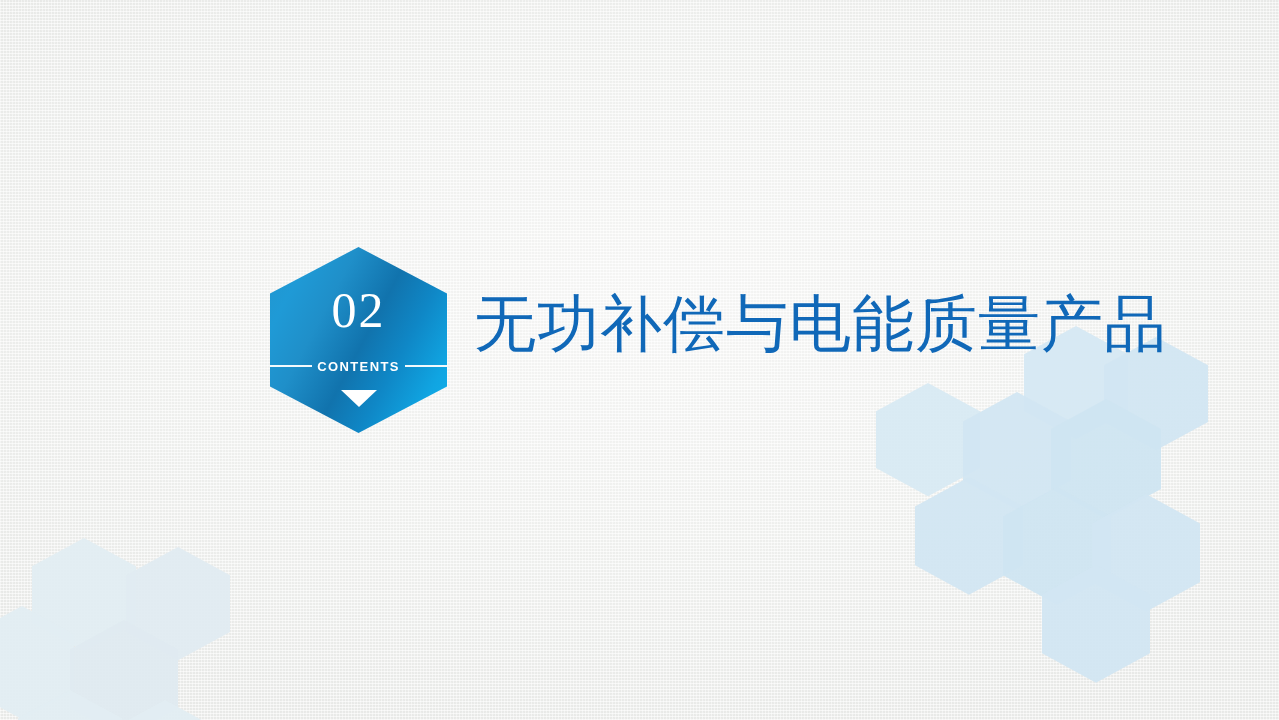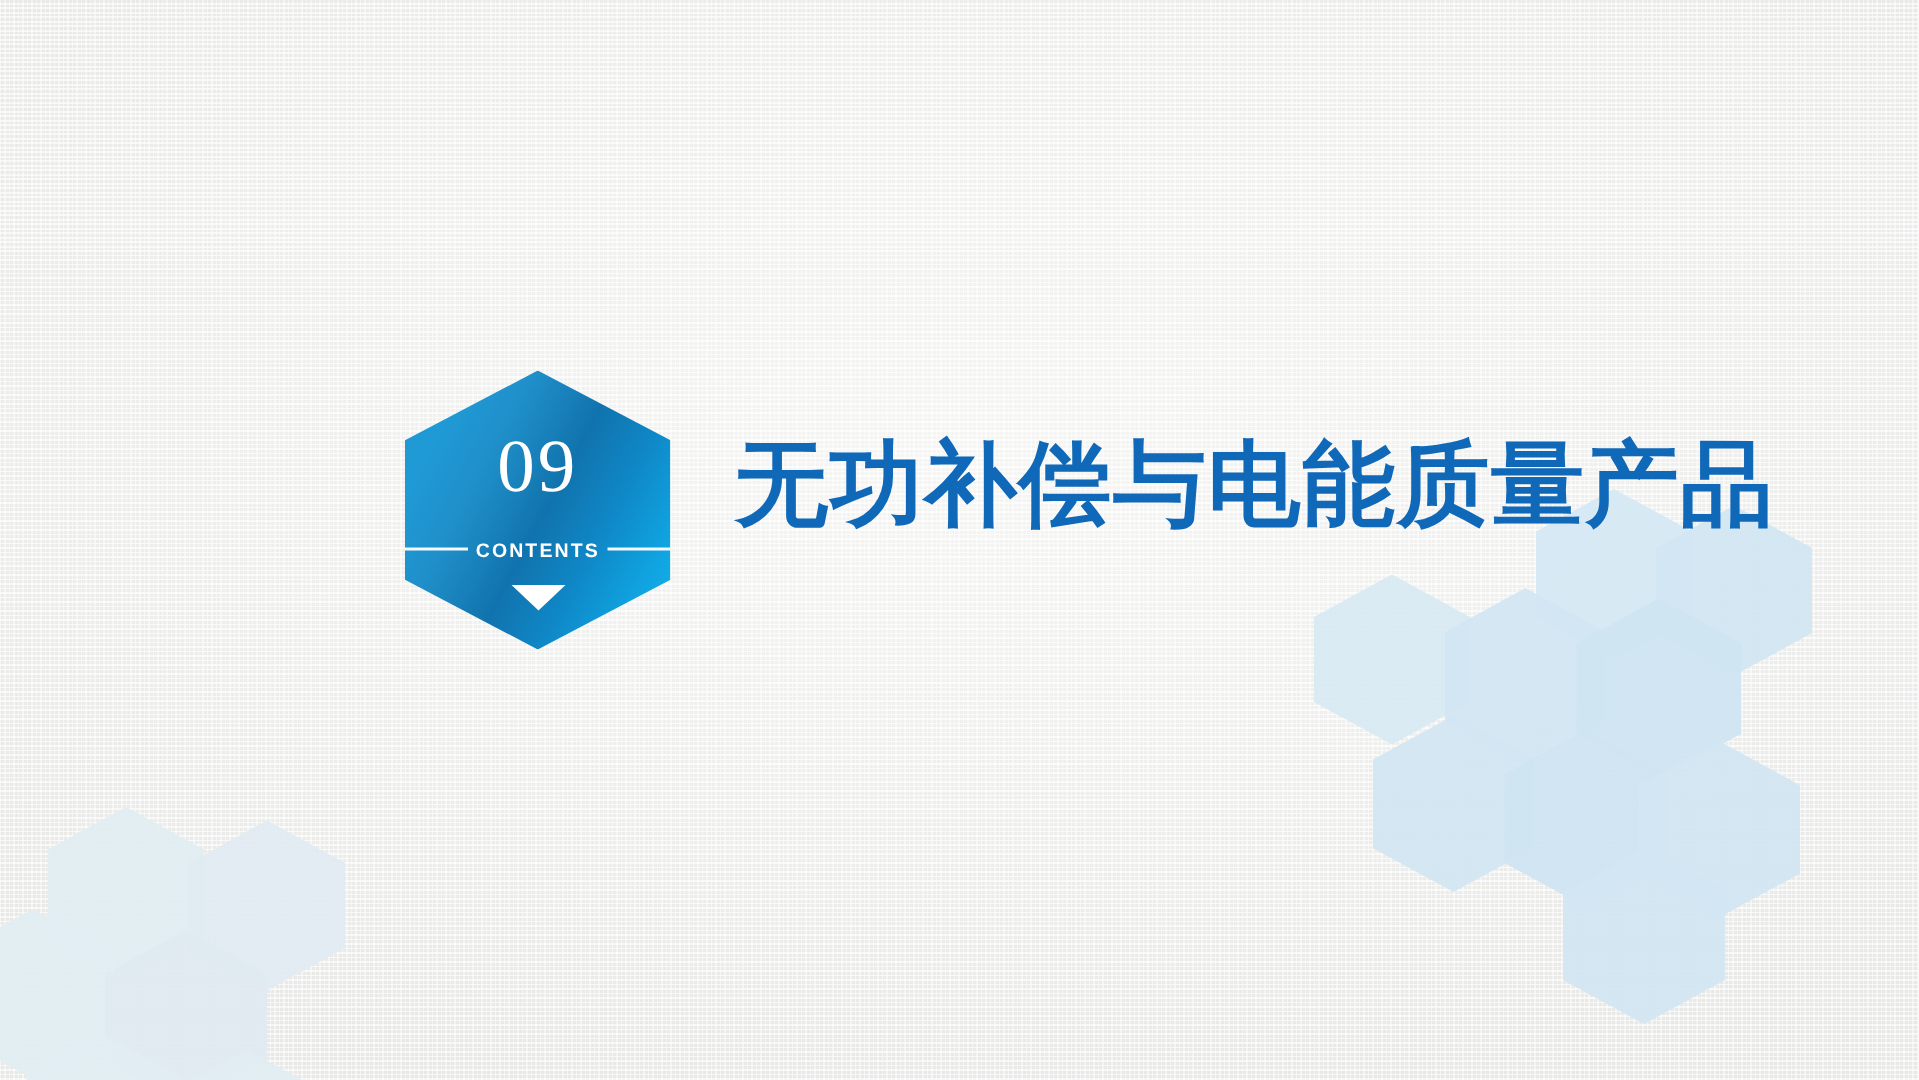--- a/index.html
+++ b/index.html
@@ -109,25 +109,25 @@
     width: 0;
     height: 0;
     border-left: 18px solid transparent;
     border-right: 18px solid transparent;
     border-top: 17px solid #ffffff;
   }
 
   
   #title {
     position: absolute;
-    left: 490px;
+    left: 474px;
     top: 288px;
     font-size: 62px;
     line-height: 72px;
-    font-weight: 700;
+    font-weight: 400;
     color: #1068b8;
     letter-spacing: 1px;
     white-space: nowrap;
     font-family: "Liberation Sans", "DejaVu Sans", sans-serif;
   }
 </style>
 </head>
 <body>
 
 <div id="slide">
@@ -150,21 +150,21 @@
       <div class="hex" style="left: 963px; top: 392px; width: 108px; height: 117.72px; background: rgb(210, 230, 242); opacity: 0.95;"></div>
       <div class="hex" style="left: 1051px; top: 399px; width: 110px; height: 119.9px; background: rgb(207, 229, 241); opacity: 0.95;"></div>
       <div class="hex" style="left: 915px; top: 477px; width: 108px; height: 117.72px; background: rgb(210, 230, 242); opacity: 0.95;"></div>
       <div class="hex" style="left: 1003px; top: 487px; width: 108px; height: 117.72px; background: rgb(207, 229, 241); opacity: 0.95;"></div>
       <div class="hex" style="left: 1092px; top: 494px; width: 108px; height: 117.72px; background: rgb(210, 230, 242); opacity: 0.95;"></div>
       <div class="hex" style="left: 1042px; top: 565px; width: 108px; height: 117.72px; background: rgb(210, 230, 242); opacity: 0.95;"></div>
     </div>
 
   <div id="badge">
     <div id="badge-shape"></div>
-    <div id="badge-number">09</div>
+    <div id="badge-number">02</div>
     <div id="badge-contents-row">
       <span class="badge-rule"></span>
       <span id="badge-contents-label">CONTENTS</span>
       <span class="badge-rule"></span>
     </div>
     <div id="badge-caret"></div>
   </div>
 
   <div id="title">无功补偿与电能质量产品</div>
 

